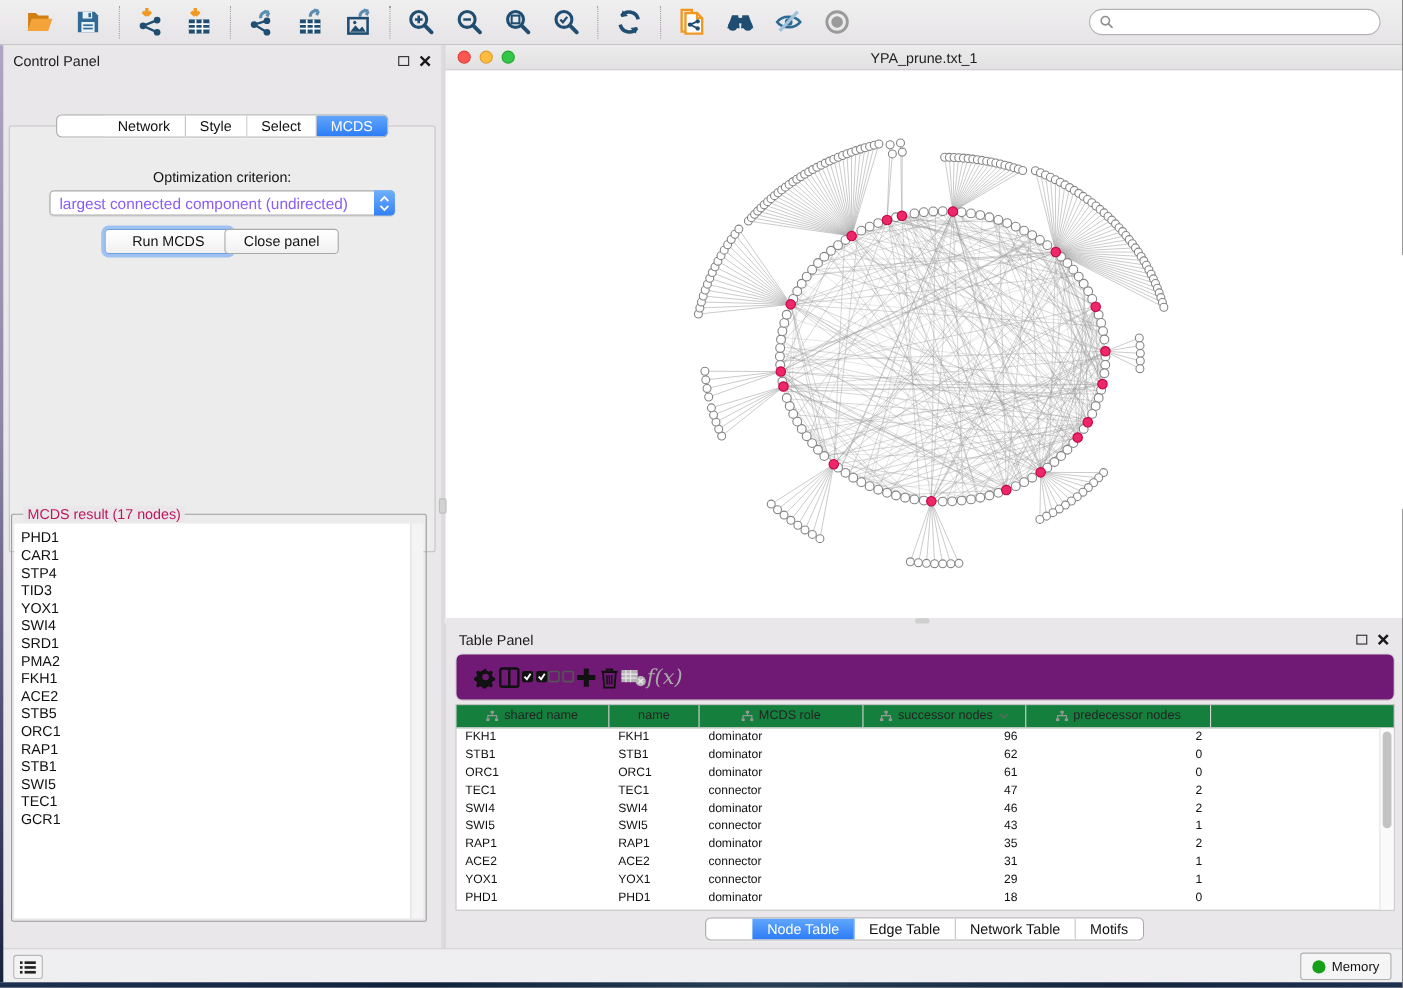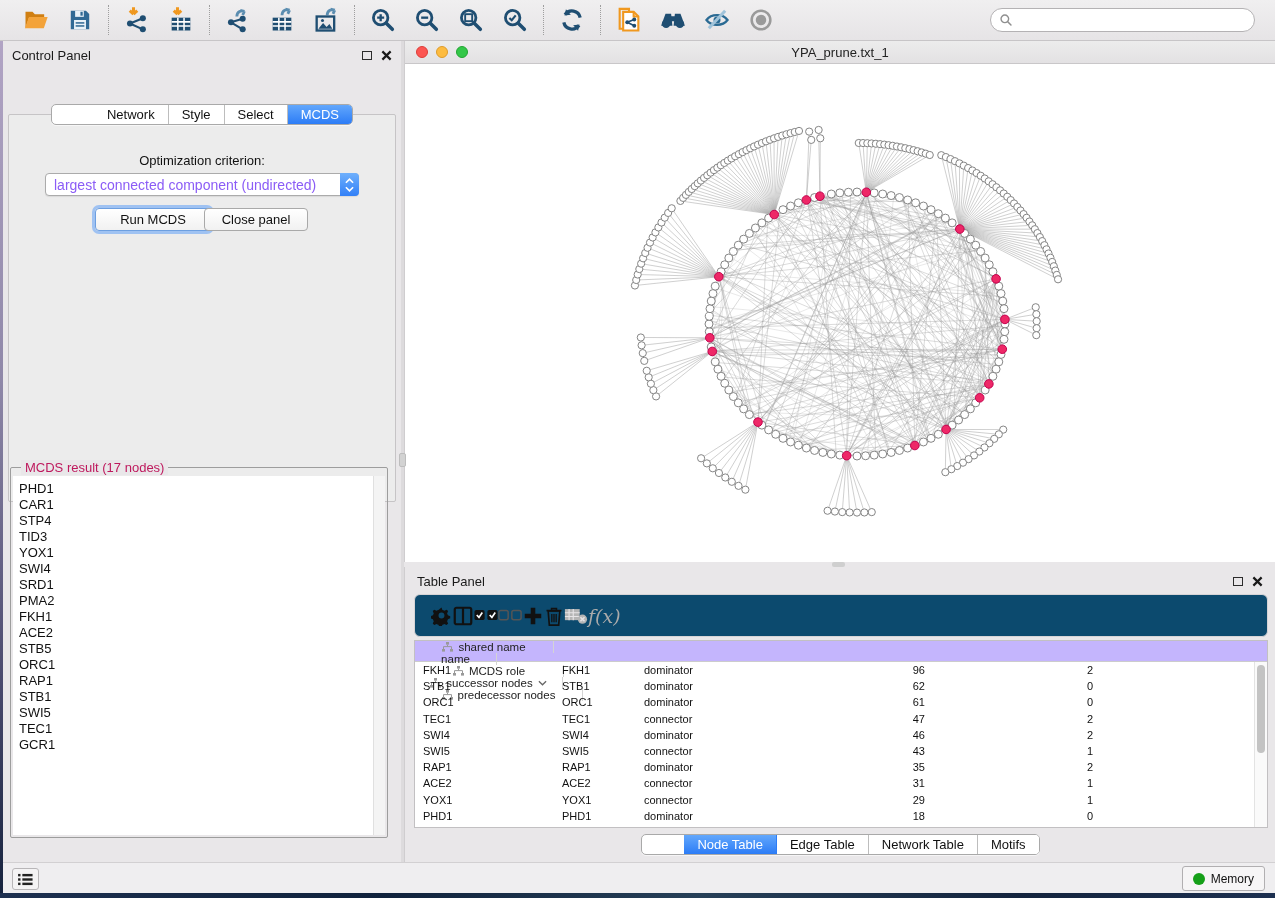--- a/index.html
+++ b/index.html
@@ -49,26 +49,26 @@
   .light.green{background:#33c748;border:1px solid #22a532;}
   #net-title{width:100%;text-align:center;font-size:13px;color:#222;}
   #net-canvas{position:absolute;left:0;top:23px;width:871px;height:498px;background:#fff;}
   
   #h-split{position:absolute;left:404px;top:562px;width:871px;height:5px;background:#e9e7e9;}
   #h-split .grip{position:absolute;left:428px;top:0px;width:13px;height:5px;background:#cfcfcf;border-radius:2px;}
   #v-split{position:absolute;left:401px;top:41px;width:3px;height:821px;background:#dddbdd;}
   #v-split .grip{position:absolute;left:-2px;top:412px;width:7px;height:14px;background:#d2d2d2;border:1px solid #bdbdbd;border-radius:2px;}
   
   #table-panel{position:absolute;left:404px;top:567px;width:871px;height:295px;background:#e9e7e9;border-left:1px solid #cfcdcf;}
-  #tp-toolbar{position:absolute;left:9px;top:27px;width:854px;height:43px;background:#0c4a6e;border:1px solid #d6d4d6;border-radius:6px;display:flex;align-items:center;padding:0 16px;}
+  #tp-toolbar{position:absolute;left:9px;top:27px;width:854px;height:43px;background:#701a75;border:1px solid #d6d4d6;border-radius:6px;display:flex;align-items:center;padding:0 16px;}
   .tp-ic{display:flex;align-items:center;justify-content:center;cursor:pointer;}
   .tp-ic.disabled{cursor:default;}
   #fx-label{font-family:"DejaVu Serif",serif;font-style:italic;font-size:19px;color:#aaa;}
   #ntable{position:absolute;left:9px;top:73px;width:854px;height:188px;background:#fff;border:1px solid #c2c0c2;}
-  #thead{display:flex;height:21px;background:#c4b5fd;border-bottom:1px solid #cccccc;flex-direction:column;}
+  #thead{display:flex;height:21px;background:#15803d;border-bottom:1px solid #cccccc;}
   .th{display:flex;align-items:center;justify-content:center;gap:5px;border-right:1px solid #d4d4d4;font-size:11.5px;color:#222;cursor:pointer;}
   .th:last-child{border-right:1px solid #d4d4d4;}
   #tbody{position:absolute;left:0;top:21px;right:13px;bottom:0;overflow:hidden;}
   .trow{display:flex;height:16.2px;align-items:center;cursor:default;}
   .td{font-size:11px;color:#111;padding:0 8px;white-space:nowrap;overflow:hidden;}
   .td.num{text-align:right;}
   #tscroll{position:absolute;right:0;top:21px;width:13px;bottom:0;background:#fafafa;border-left:1px solid #e3e3e3;}
   #tscroll .thumb{position:absolute;left:2px;top:3px;width:8px;height:88px;background:#c3c3c3;border-radius:4px;}
   #tp-tabs-row{position:absolute;left:0;bottom:7px;width:871px;display:flex;justify-content:center;}
   

